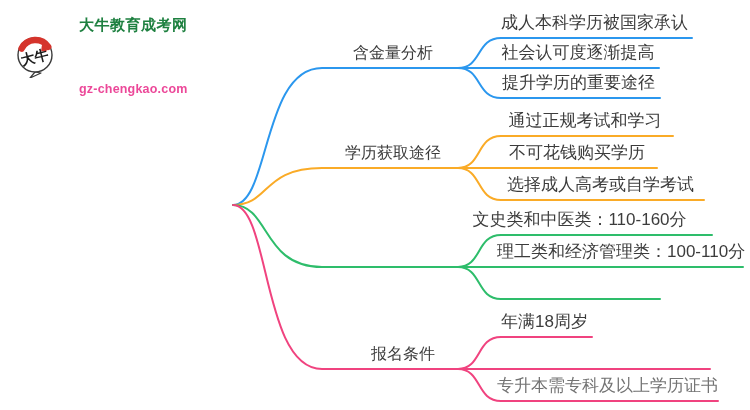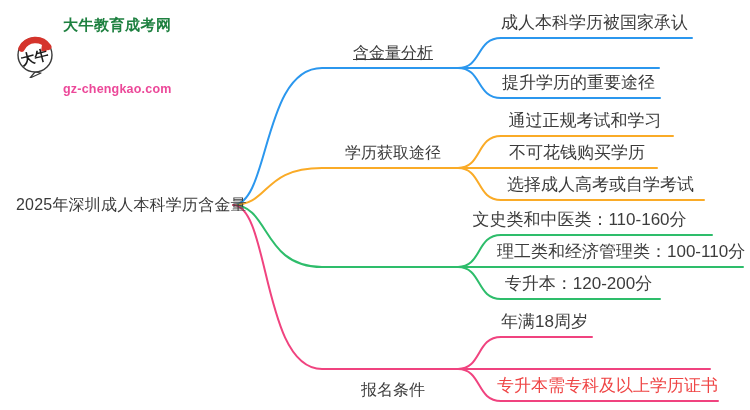--- a/index.html
+++ b/index.html
@@ -33,21 +33,21 @@
     text-align:center;
     white-space:nowrap;
     font-size:17px;line-height:20px;
     color:#3c3c3c;
   }
   .logo{
     position:absolute;left:13px;top:15px;
     display:flex;align-items:center;
   }
   .logo-badge{width:46px;height:44px;}
-  .logo-text{margin-left:4px;display:flex;flex-direction:column;justify-content:center;gap:48px;}
+  .logo-text{margin-left:20px;display:flex;flex-direction:column;justify-content:center;gap:48px;}
   .logo-title{
     font-size:15px;line-height:19px;
     font-weight:700;
     letter-spacing:0.5px;
     white-space:nowrap;
   }
   .logo-domain{
     font-size:12.5px;line-height:15px;
     font-weight:700;
     letter-spacing:0.2px;
@@ -90,31 +90,30 @@
       <rect id="badge-seal" x="28.5" y="11" width="5.5" height="6.5" rx="1" fill="#d5342c" transform="rotate(8 31 14)"></rect>
 
       <text id="badge-text" x="8" y="30" font-size="14" font-weight="700" fill="#1a1a1a" transform="rotate(-14 14 26)">大牛</text>
     </svg>
     <div class="logo-text">
       <div class="logo-title logo-green" style="color: rgb(30, 128, 64);">大牛教育成考网</div>
       <div class="logo-domain logo-green" style="color: #ec4899;">gz-chengkao.com</div>
     </div>
   </div>
 
-  <div class="root-label">2025年深圳成人本科学历含金量</div>
 
   <div id="nodes">
-      <div class="branch-label" style="left: 315px; top: 43px; width: 156px; color: rgb(60, 60, 60); text-decoration: underline;">含金量分析</div>
+      <div class="branch-label" style="left: 315px; top: 43px; width: 156px; color: rgb(60, 60, 60);">含金量分析</div>
       <div class="leaf-label" style="left: 497px; top: 13px; width: 195px; color: rgb(60, 60, 60);">成人本科学历被国家承认</div>
+      <div class="leaf-label" style="left: 497px; top: 43px; width: 162px; color: rgb(60, 60, 60);">社会认可度逐渐提高</div>
       <div class="leaf-label" style="left: 497px; top: 73px; width: 163px; color: rgb(60, 60, 60);">提升学历的重要途径</div>
       <div class="branch-label" style="left: 315px; top: 143px; width: 156px; color: rgb(60, 60, 60);">学历获取途径</div>
       <div class="leaf-label" style="left: 497px; top: 111px; width: 176px; color: rgb(60, 60, 60);">通过正规考试和学习</div>
       <div class="leaf-label" style="left: 497px; top: 175px; width: 207px; color: rgb(60, 60, 60);">选择成人高考或自学考试</div>
       <div class="leaf-label" style="left: 497px; top: 143px; width: 160px; color: rgb(60, 60, 60);">不可花钱购买学历</div>
       <div class="leaf-label" style="left: 472px; top: 210px; width: 215px; color: rgb(60, 60, 60);">文史类和中医类：110-160分</div>
       <div class="leaf-label" style="left: 497px; top: 242px; width: 246px; color: rgb(60, 60, 60);">理工类和经济管理类：100-110分</div>
-      <div class="leaf-label" style="left: 497px; top: 274px; width: 163px; color: rgb(60, 60, 60);">专升本：120-200分</div>
-      <div class="branch-label" style="left: 315px; top: 344px; width: 156px; color: rgb(60, 60, 60); margin-top: 36px;">报名条件</div>
+      <div class="branch-label" style="left: 325px; top: 344px; width: 156px; color: rgb(60, 60, 60);">报名条件</div>
       <div class="leaf-label" style="left: 497px; top: 312px; width: 95px; color: rgb(60, 60, 60);">年满18周岁</div>
-      <div class="leaf-label" style="left: 497px; top: 376px; width: 221px; color: #ef4444;">专升本需专科及以上学历证书</div>
+      <div class="leaf-label" style="left: 497px; top: 376px; width: 221px; color: #737373;">专升本需专科及以上学历证书</div>
     </div>
 
 </div>
 
 </body></html>

